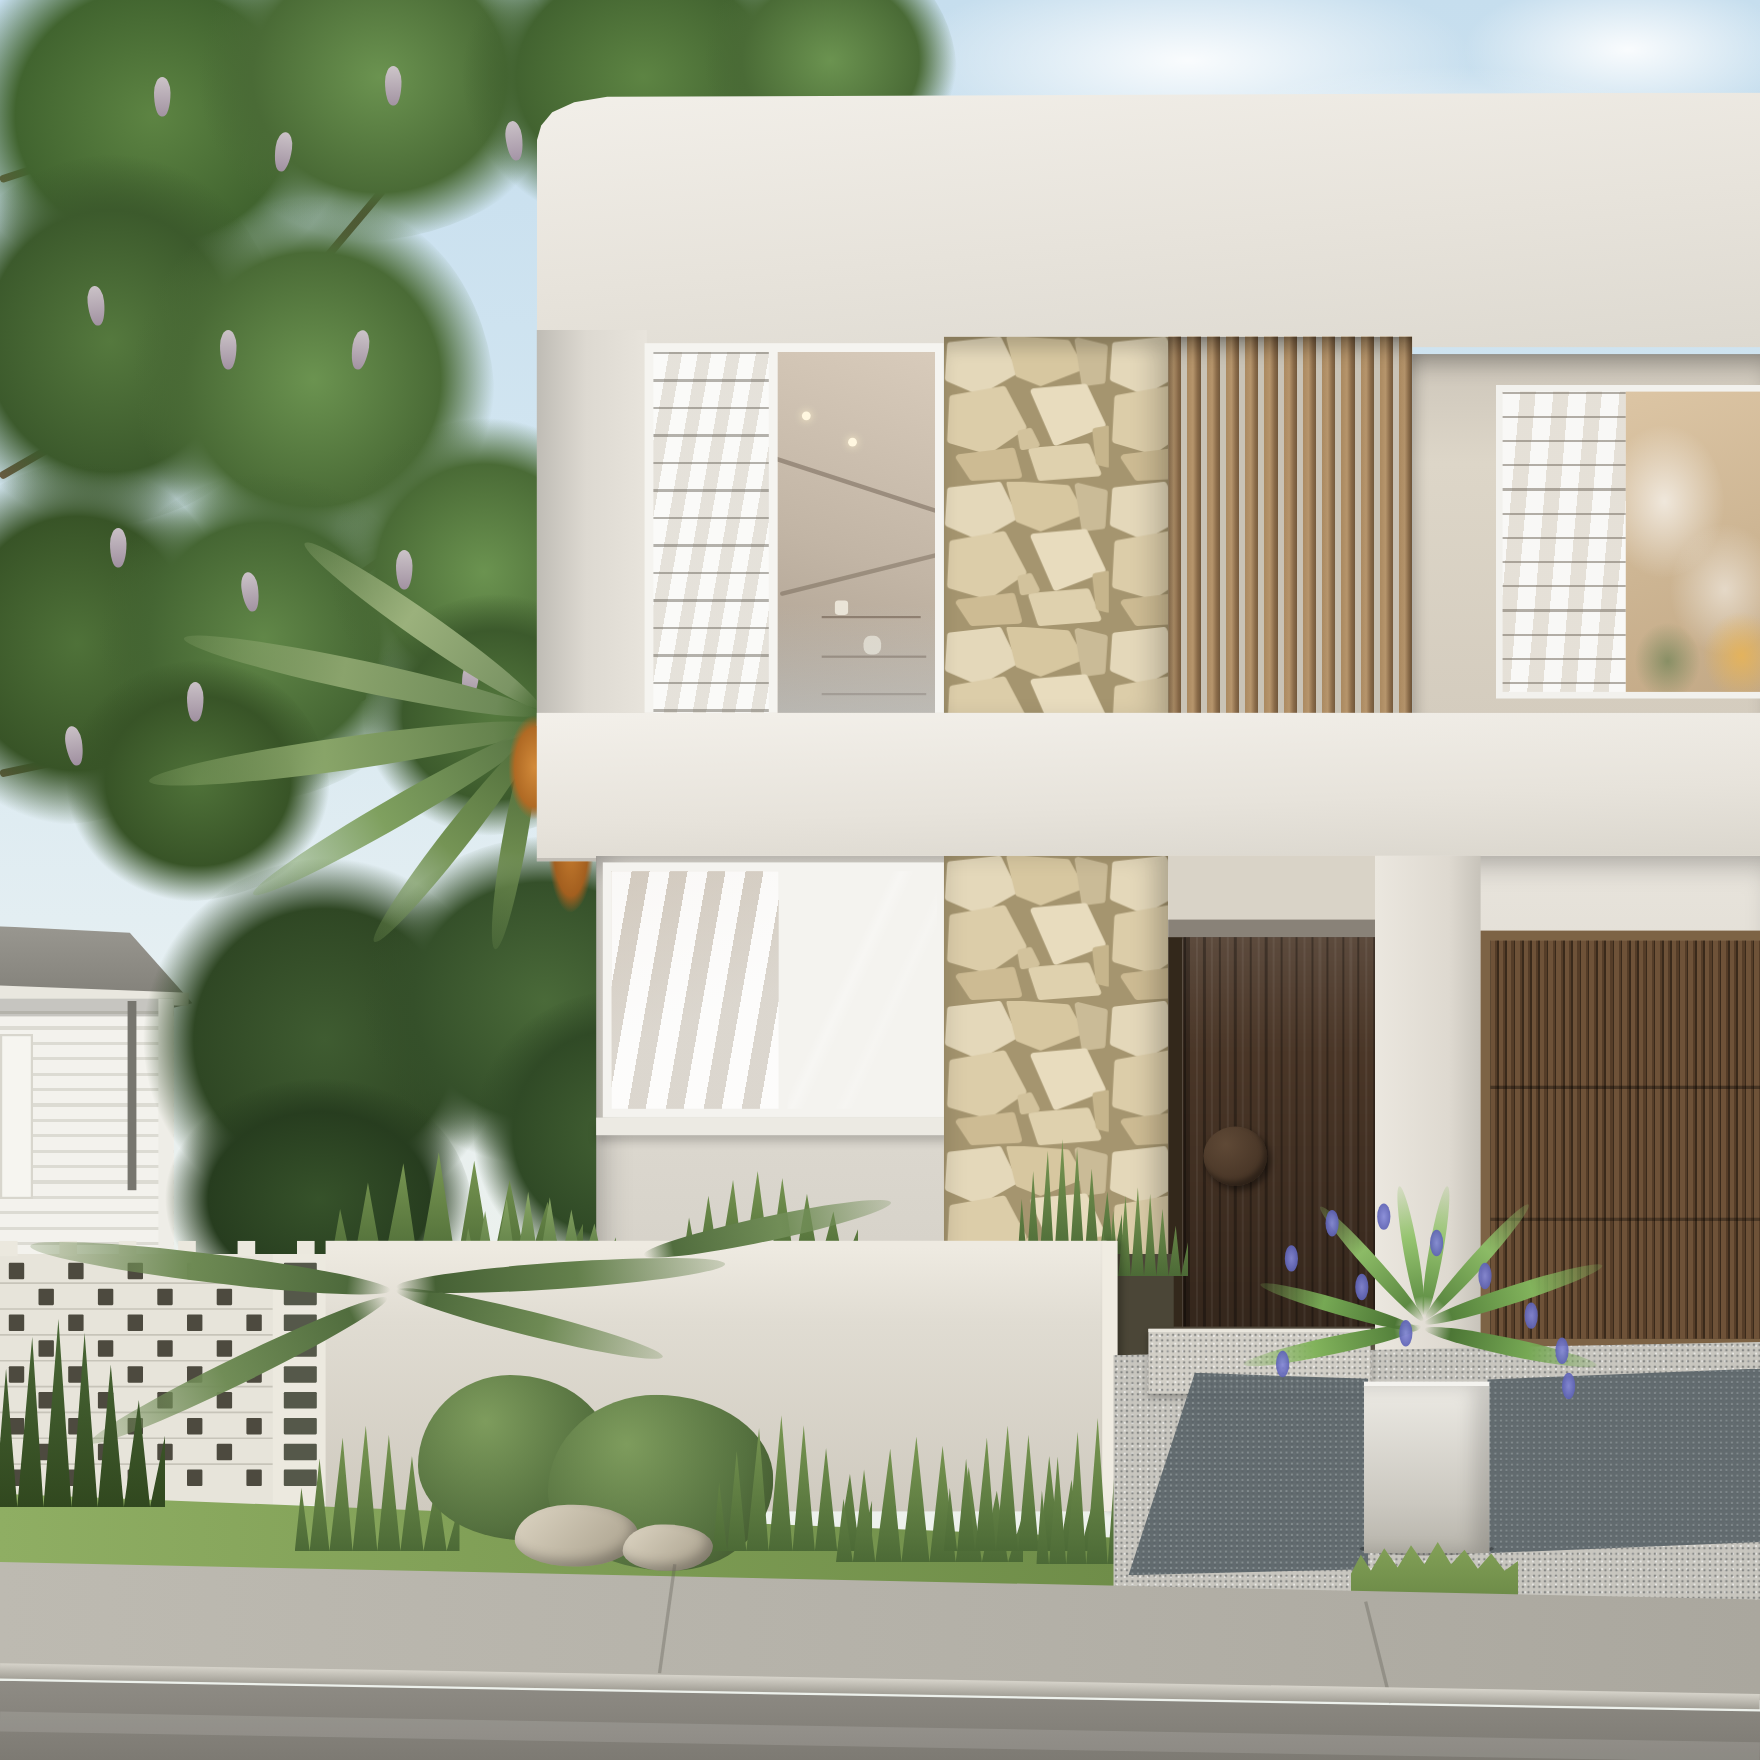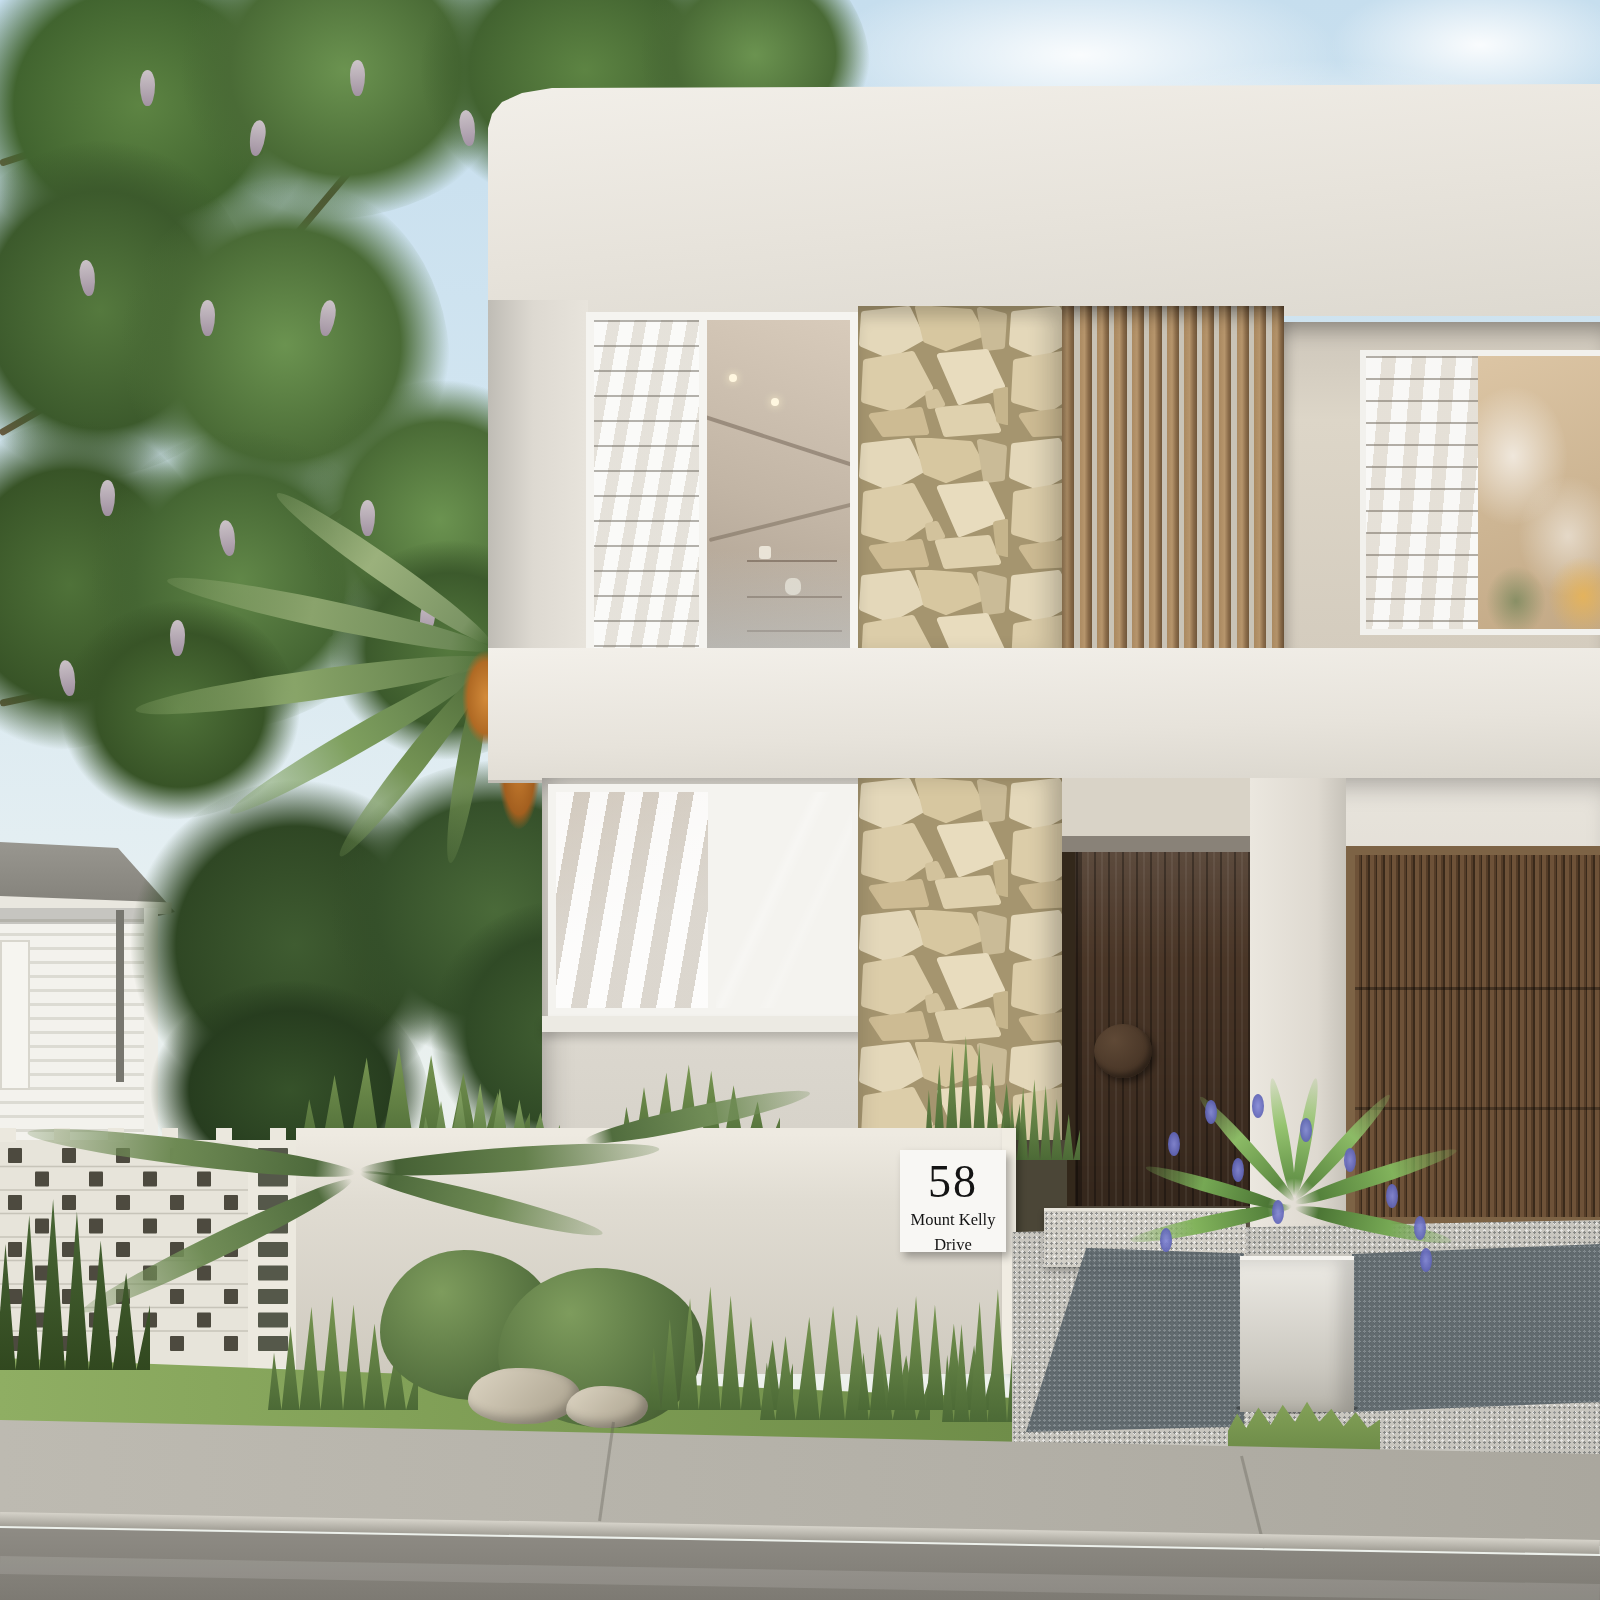--- a/index.html
+++ b/index.html
@@ -274,25 +274,20 @@
         <rect x="262" y="114" width="30" height="15" rx="1"></rect>
         <rect x="262" y="137.5" width="30" height="15" rx="1"></rect>
         <rect x="262" y="161" width="30" height="15" rx="1"></rect>
         <rect x="262" y="184.5" width="30" height="15" rx="1"></rect>
         <rect x="262" y="208" width="30" height="15" rx="1"></rect>
     </g>
   </svg>
   <div class="abs" style="left:296px;top:1128px;width:710px;height:246px;background:linear-gradient(180deg,#eeeae1 0 6px,#e0dcd2 30%,#cfcabf);"></div>
   <div class="abs" style="left:1002px;top:1128px;width:14px;height:246px;background:#f0ece2;box-shadow:4px 0 6px rgba(0,0,0,.25);"></div>
 
-  <div class="abs plaque" style="left:900px;top:1150px;width:106px;height:102px;background:#f8f7f4;">
-    <div class="num">58</div>
-    <div class="street">Mount Kelly</div>
-    <div class="street">Drive</div>
-  </div>
 
   <div class="abs" style="left:0;top:1352px;width:1016px;height:100px;background:linear-gradient(90deg,#8fae63,#7b9a52 60%,#6f8d49);clip-path:polygon(0 6px,100% 46px,100% 100%,0 100%);"></div>
 
   <div class="frond" style="left:355px;top:1160px;width:330px;height:26px;background:linear-gradient(90deg,rgba(0,0,0,0),#4e6a3c 12%,#6e8a54 55%,rgba(110,138,84,.25));transform:rotate(187deg);"></div>
   <div class="frond" style="left:355px;top:1165px;width:360px;height:28px;background:linear-gradient(90deg,rgba(0,0,0,0),#46613
 5 12%,#64804c 55%,rgba(100,128,76,.25));transform:rotate(171deg);"></div>
   <div class="frond" style="left:352px;top:1168px;width:300px;height:24px;background:linear-gradient(90deg,rgba(0,0,0,0),#516d3e 12%,#718d57 55%,rgba(113,141,87,.25));transform:rotate(154deg);"></div>
   <div class="frond" style="left:350px;top:1170px;width:240px;height:22px;background:linear-gradient(90deg,rgba(0,0,0,0),#47633６ 12%,#63804b 55%,rgba(99,128,75,.25));transform:rotate(139deg);"></div>
   <div class="frond" style="left:358px;top:1155px;width:260px;height:22px;background:linear-gradient(90deg,rgba(0,0,0,0),#53704０ 12%,#748f5a 55%,rgba(116,143,90,.25));transform:rotate(205deg);"></div>
   <div class="frond" style="left:360px;top:1162px;width:250px;height:22px;background:linear-gradient(90deg,rgba(0,0,0,0),#4e6a3c 12%,#6e8a54 55%,rgba(110,138,84,.25));transform:rotate(14deg);"></div>

